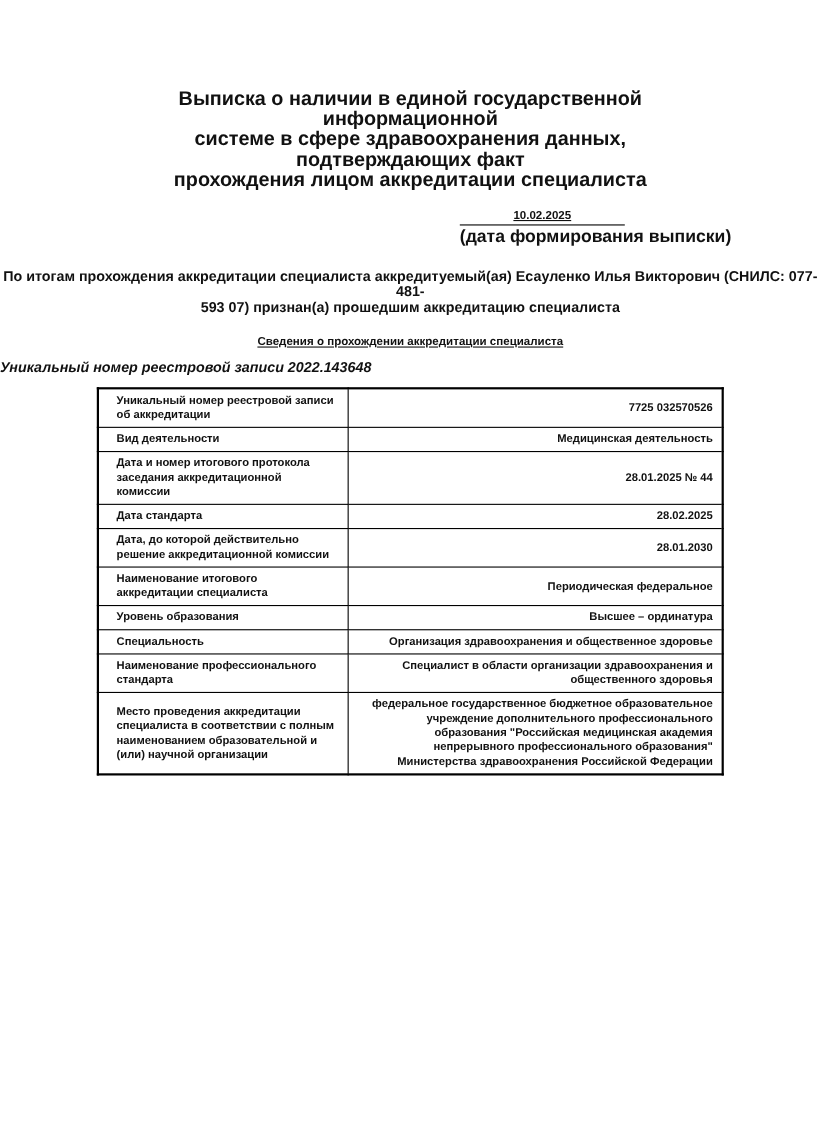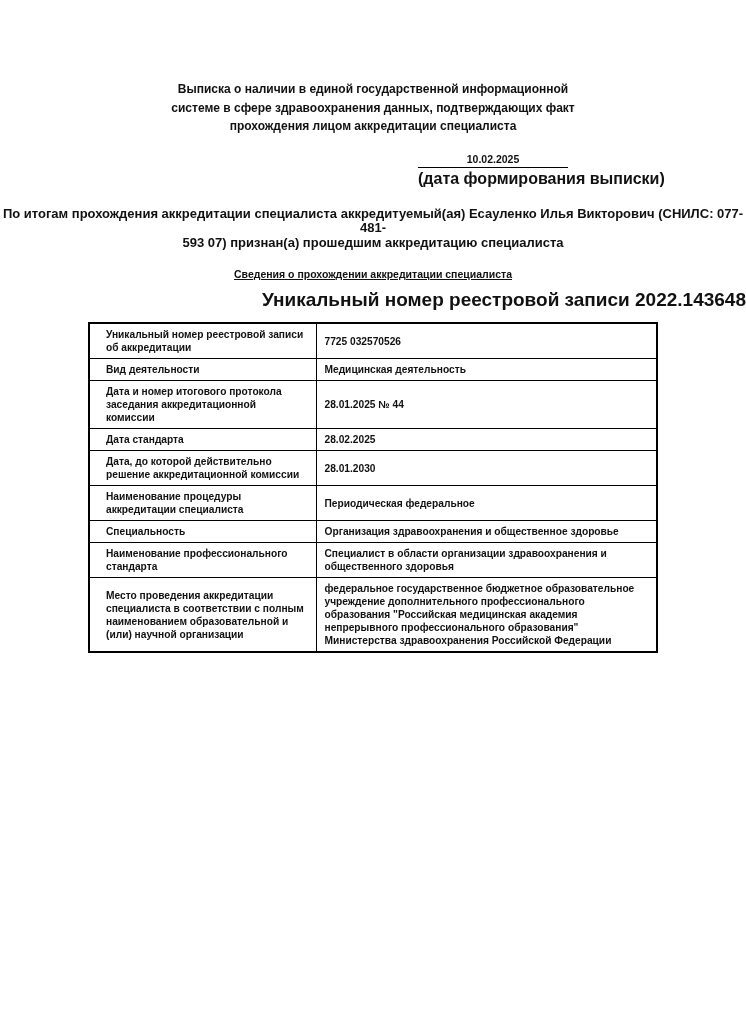--- a/index.html
+++ b/index.html
@@ -15,36 +15,37 @@
   .page {
     position: relative;
     width: 746px;
     height: 1029px;
     background: #ffffff;
   }
   .doc-title {
     margin: 80px auto 0 auto;
     text-align: center;
     font-weight: bold;
-    font-size: 12px;
+    font-size: 18px;
     line-height: 18.5px;
     white-space: pre-line;
     width: 480px;
   }
   .date-block {
     width: 150px;
     margin-left: 418px;
     margin-top: 17px;
     text-align: center;
   }
   .date-value {
     font-weight: bold;
     font-size: 10.5px;
     padding-bottom: 2px;
     border-bottom: 1.5px solid #000000;
+    text-decoration: underline;
   }
   .date-caption {
     font-weight: bold;
     font-size: 16px;
     padding-top: 2px;
     white-space: nowrap;
   }
   .intro {
     margin-top: 19px;
     text-align: center;
@@ -55,23 +56,24 @@
   }
   .section-heading {
     margin-top: 18px;
     text-align: center;
     font-weight: bold;
     font-size: 10.5px;
     text-decoration: underline;
   }
   .registry-heading {
     margin-top: 9px;
-    text-align: right;
+    text-align: left;
     font-weight: bold;
-    font-size: 19px;
+    font-size: 13px;
+    font-style: italic;
   }
   table.acc-table {
     margin: 11px 0 0 88px;
     width: 568px;
     border-collapse: collapse;
     table-layout: fixed;
   }
   table.acc-table { border: 2px solid #000000; }
   .acc-table td {
     border: 1px solid #000000;
@@ -81,20 +83,21 @@
     vertical-align: middle;
     padding: 4px 8px 4px 8px;
   }
   .acc-table td.label-cell {
     width: 227px;
     padding-left: 16px;
     padding-right: 10px;
   }
   .acc-table td.value-cell {
     width: 341px;
+    text-align: right;
   }
 </style>
 </head>
 <body>
 
 <div class="page">
 
   <div class="doc-title">Выписка о наличии в единой государственной информационной
 системе в сфере здравоохранения данных, подтверждающих факт
 прохождения лицом аккредитации специалиста</div>
@@ -127,22 +130,26 @@
         </tr>
         <tr>
           <td class="label-cell">Дата стандарта</td>
           <td class="value-cell">28.02.2025</td>
         </tr>
         <tr>
           <td class="label-cell">Дата, до которой действительно решение аккредитационной комиссии</td>
           <td class="value-cell">28.01.2030</td>
         </tr>
         <tr>
-          <td class="label-cell">Наименование процедуры аккредитации специалиста</td>
+          <td class="label-cell">Наименование итогового аккредитации специалиста</td>
           <td class="value-cell">Периодическая федеральное</td>
+        </tr>
+        <tr>
+          <td class="label-cell">Уровень образования</td>
+          <td class="value-cell">Высшее – ординатура</td>
         </tr>
         <tr>
           <td class="label-cell">Специальность</td>
           <td class="value-cell">Организация здравоохранения и общественное здоровье</td>
         </tr>
         <tr>
           <td class="label-cell">Наименование профессионального стандарта</td>
           <td class="value-cell">Специалист в области организации здравоохранения и общественного здоровья</td>
         </tr>
         <tr>

